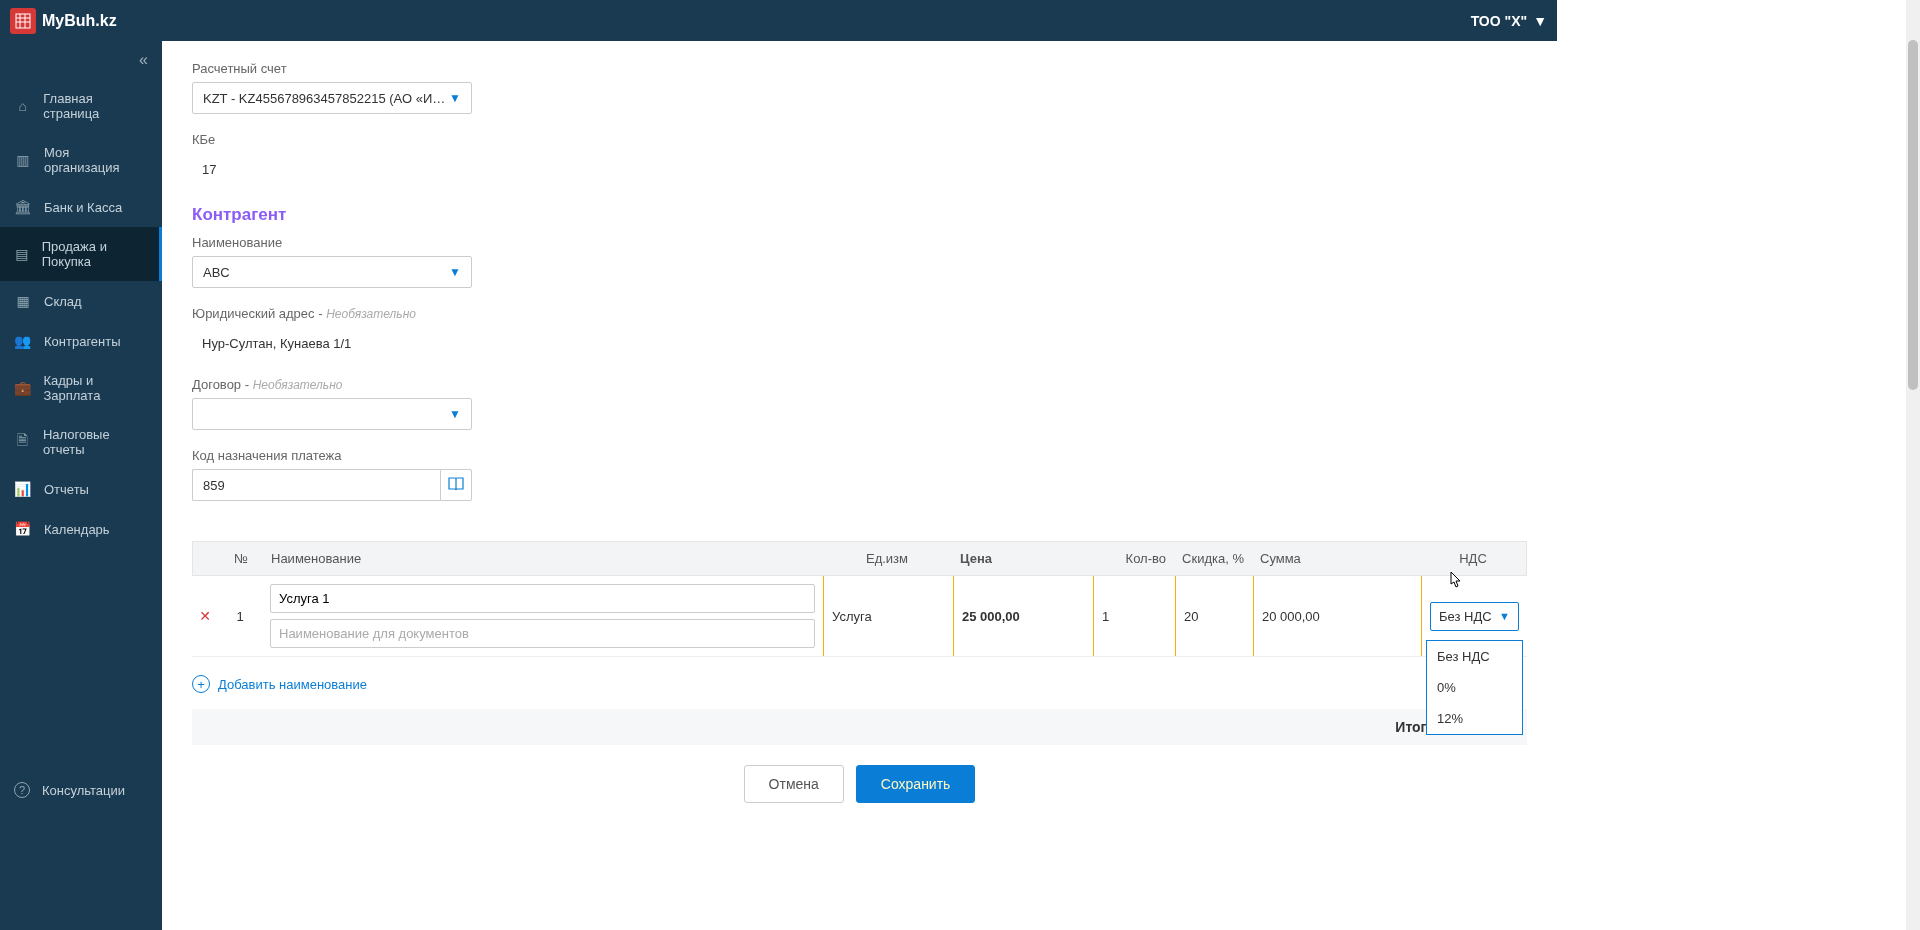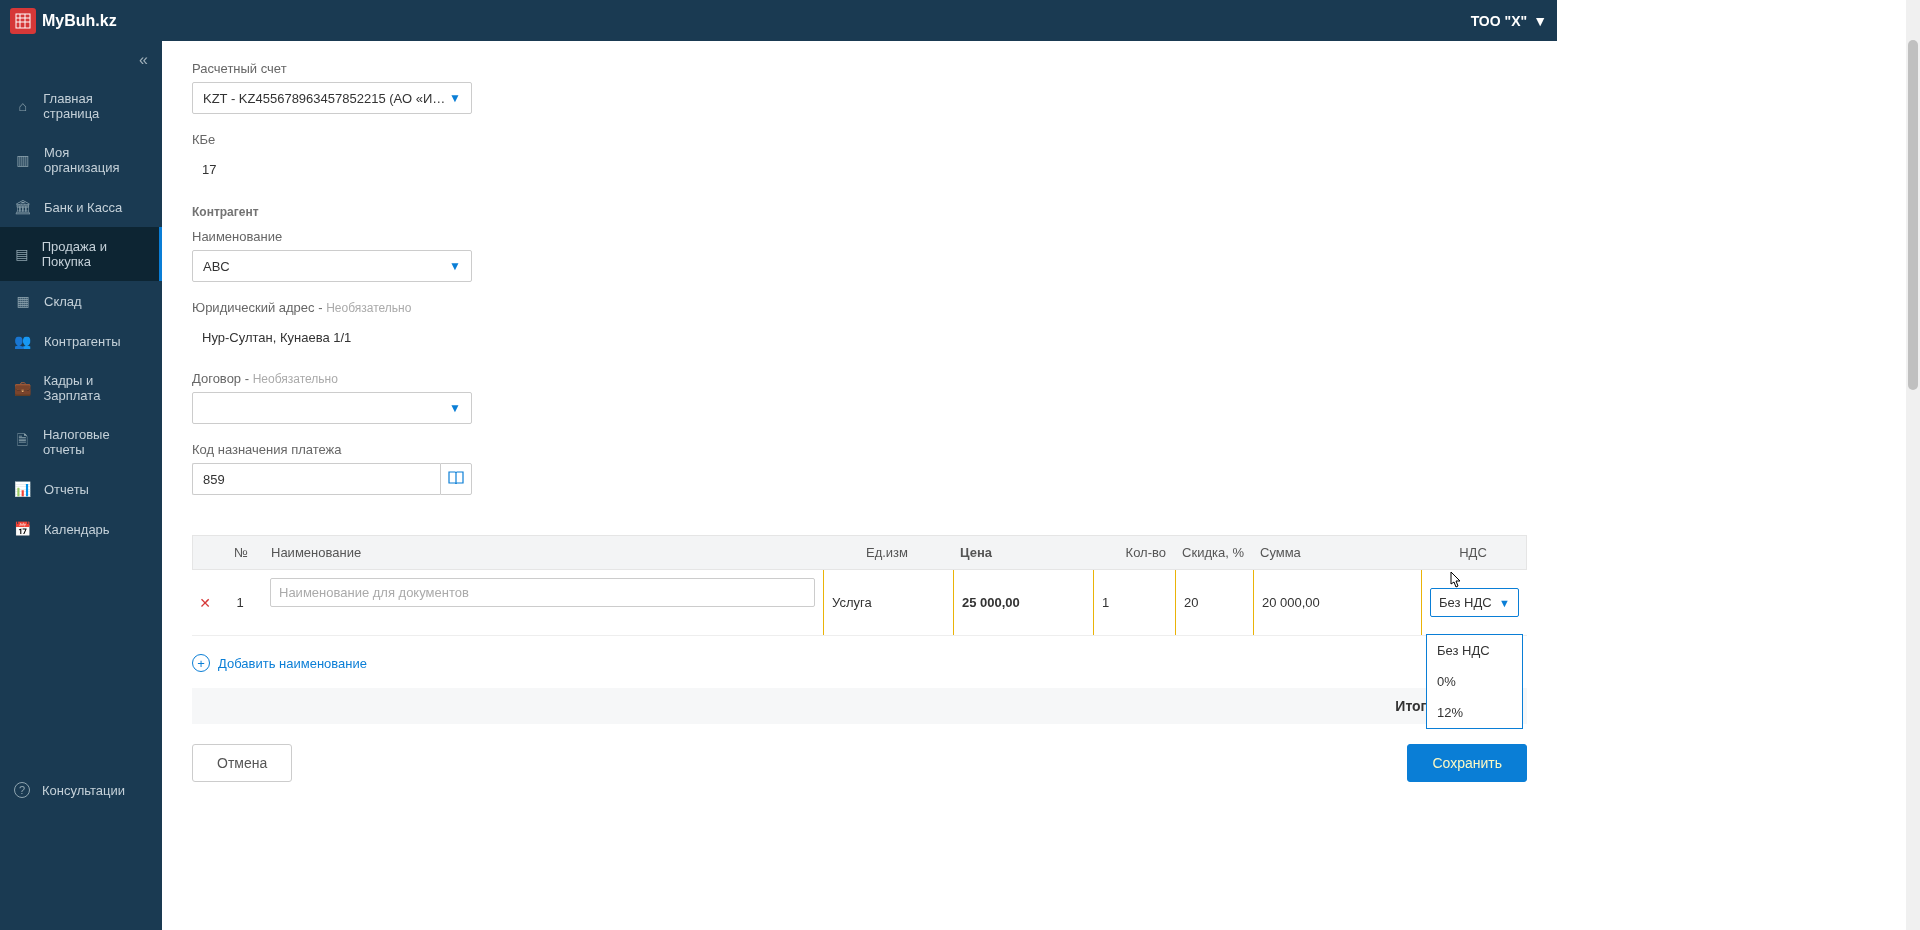--- a/index.html
+++ b/index.html
@@ -29,29 +29,29 @@
   .sidebar-icon { width: 18px; text-align: center; font-size: 14px; color: #8fa5b0; }
   .sidebar-bottom { margin-top: auto; padding-bottom: 120px; }
   
   
   .main { flex: 1; background: #fff; overflow: auto; padding: 20px 30px 40px 30px; position: relative; }
   .scrollbar { position: absolute; right: 0; top: 0; bottom: 0; width: 14px; background: #f0f0f0; }
   .scrollbar-thumb { position: absolute; right: 2px; width: 10px; background: #c0c0c0; border-radius: 5px; top: 40px; height: 350px; }
   
   .form-section { max-width: 280px; margin-bottom: 18px; }
   .form-label { font-size: 13px; color: #666; margin-bottom: 6px; display: block; }
-  .form-label .optional { color: #aaa; font-size: 12px; }
+  .form-label .optional { font-style: italic; color: #aaa; font-size: 12px; }
   .form-control { width: 280px; height: 32px; border: 1px solid #ccc; border-radius: 2px; padding: 0 10px; font-size: 13px; background: #fff; display: flex; align-items: center; justify-content: space-between; position: relative; }
   .form-control.noborder { border: none; padding: 0 10px; }
   .form-control .caret { color: #0a7ed6; font-size: 12px; }
   .form-control-book { display: flex; }
   .form-control-book .form-control { border-radius: 2px 0 0 2px; border-right: none; width: 248px; }
   .book-btn { width: 32px; height: 32px; border: 1px solid #ccc; border-radius: 0 2px 2px 0; display: flex; align-items: center; justify-content: center; cursor: pointer; color: #0a7ed6; }
   
-  .section-title { font-size: 12px; font-weight: bold; color: #737373; margin: 20px 0 10px; }
+  .section-title { font-size: 17px; font-weight: bold; color: #8b5cf6; margin: 20px 0 10px; }
   
   
   .tbl { width: 100%; margin-top: 40px; }
   .tbl-head { display: flex; background: #f3f4f5; border: 1px solid #e5e5e5; font-size: 13px; color: #555; }
   .tbl-head > div { padding: 9px 8px; }
   .tbl-row { display: flex; align-items: stretch; border-bottom: 1px solid #eee; min-height: 66px; }
   .tbl-row > div { display: flex; align-items: center; padding: 8px; border-left: 1px solid #eab308; }
   .tbl-row > div:first-child,
   .tbl-row > div:nth-child(2) { border-left: none; }
   
@@ -73,21 +73,21 @@
   .vat-select .caret { color: #0a7ed6; font-size: 11px; }
   .vat-dropdown { position: absolute; top: 64px; left: 4px; right: 4px; border: 1px solid #0a7ed6; background: #fff; z-index: 10; }
   .vat-dropdown > div { padding: 8px 10px; font-size: 13px; cursor: pointer; }
   
   .add-row { display: flex; align-items: center; gap: 8px; color: #0a7ed6; margin-top: 18px; cursor: pointer; font-size: 13px; }
   .add-icon { width: 18px; height: 18px; border: 1.5px solid #0a7ed6; border-radius: 50%; display: flex; align-items: center; justify-content: center; font-size: 13px; }
   
   .total-row { background: #f6f7f8; padding: 10px 14px; margin-top: 16px; text-align: right; font-size: 14px; }
   .total-row b { margin-right: 12px; }
   
-  .actions { display: flex; justify-content: space-between; gap: 12px; margin-top: 20px; }
+  .actions { display: flex; justify-content: center; gap: 12px; margin-top: 20px; }
   .btn { padding: 10px 24px; border-radius: 3px; font-size: 14px; cursor: pointer; border: 1px solid #ccc; background: #fff; color: #555; }
   .btn-primary { background: #0a7ed6; border-color: #0a7ed6; color: #fef9c3; }
   
   .cursor-ptr { position: absolute; width: 16px; height: 20px; z-index: 100; }
 </style>
 </head>
 <body>
 
 <div class="app">
 
@@ -238,20 +238,21 @@
           <div class="col-sum">Сумма</div>
           <div class="col-vat" style="text-align:center;">НДС</div>
         </div>
 
         <div class="tbl-row">
           <div class="col-del">
               <span class="delete-x">✕</span>
             </div>
           <div class="col-num">1</div>
           <div class="col-name">
+            <input class="cell-input" value="Услуга 1" style="">
             <input class="cell-input" placeholder="Наименование для документов" style="">
           </div>
           <div class="col-unit">Услуга</div>
           <div class="col-price">25 000,00</div>
           <div class="col-qty">1</div>
           <div class="col-disc">20</div>
           <div class="col-sum">20 000,00</div>
           <div class="col-vat">
             <div class="vat-select">
               <span>Без НДС</span>

